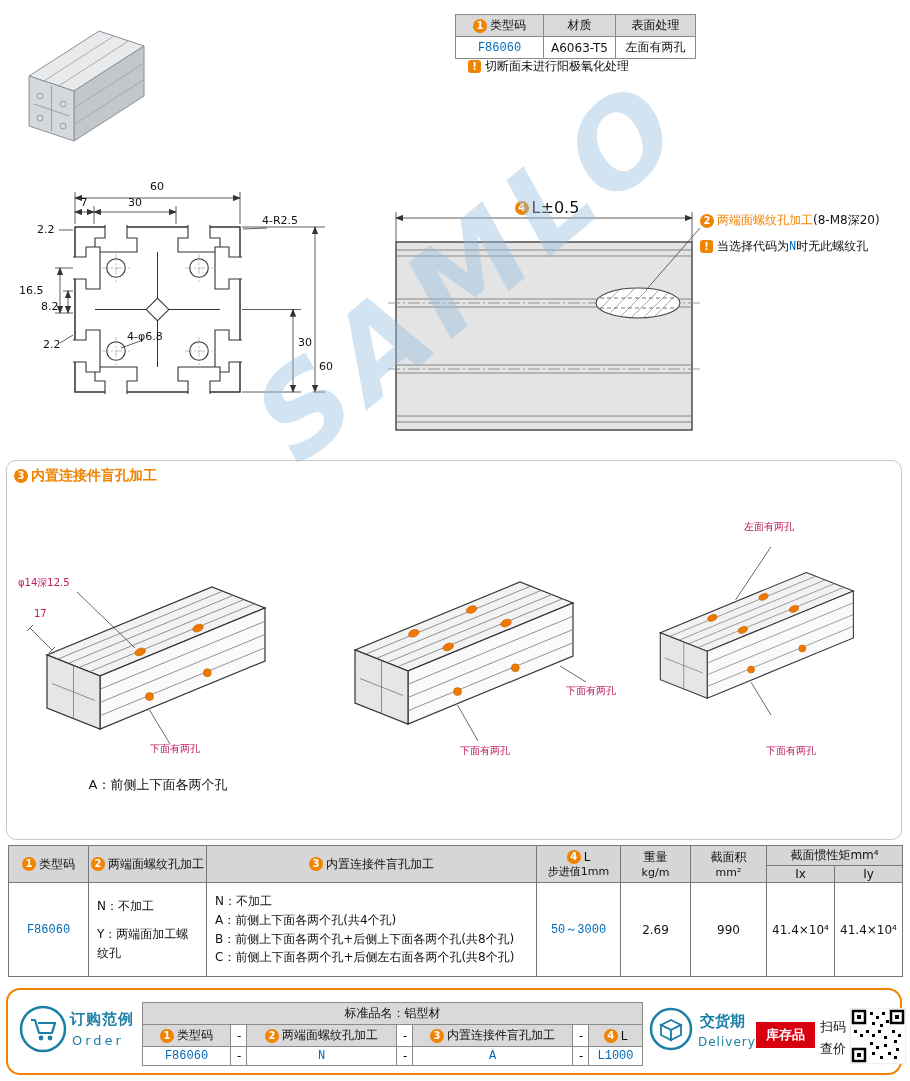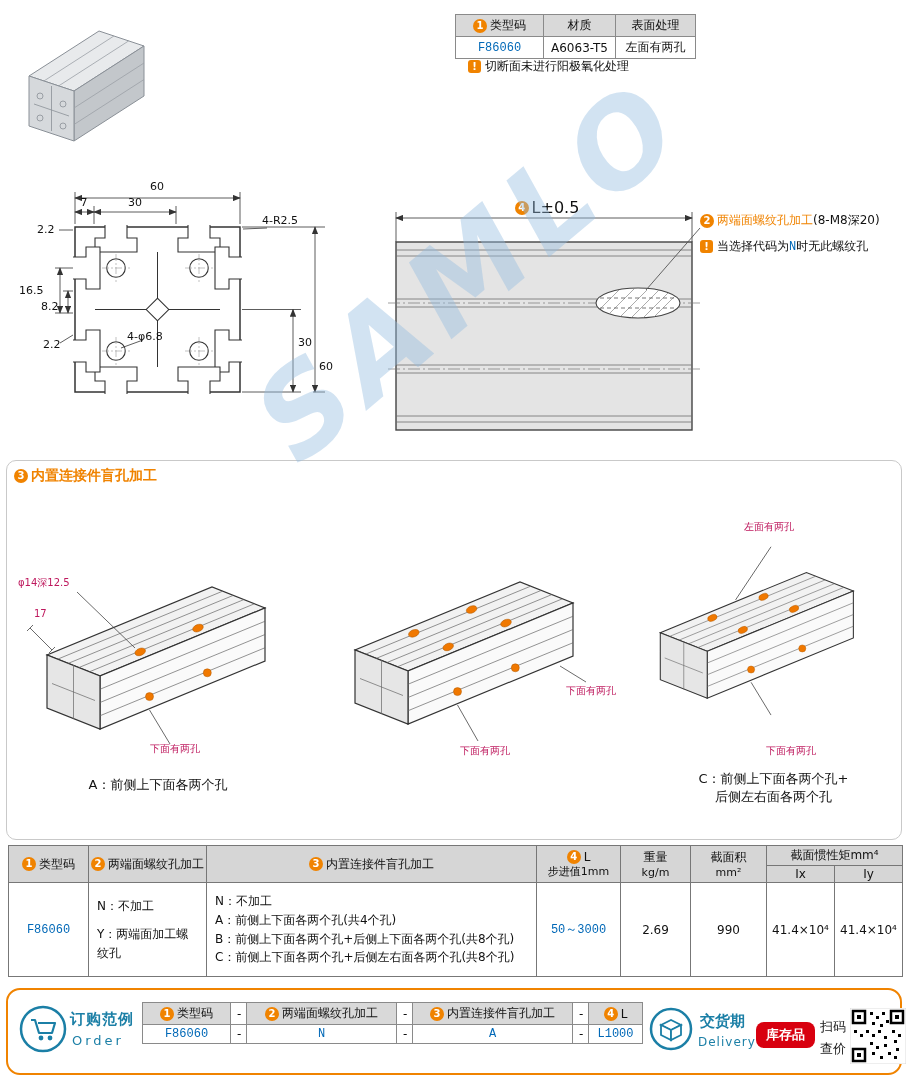--- a/index.html
+++ b/index.html
@@ -30,21 +30,21 @@
   .cap{position:absolute;font-size:13px;color:#111;text-align:center;z-index:6;line-height:1.4;}
   .s3lbl{position:absolute;font-size:10px;color:#be185d;white-space:nowrap;z-index:6;}
   .watermark{position:absolute;left:170px;top:80px;width:600px;height:380px;display:flex;align-items:center;
          justify-content:center;transform:rotate(-40deg);font-size:118px;font-weight:bold;font-style:italic;
          color:rgba(148,189,224,0.42);letter-spacing:10px;z-index:5;pointer-events:none;}
   .frame3{position:absolute;left:6px;top:460px;width:896px;height:380px;border:1px solid #c9c9c9;
          border-radius:10px;box-sizing:border-box;z-index:1;}
   .orderbox{position:absolute;left:6px;top:988px;width:896px;height:87px;border:2px solid #f08300;
          border-radius:14px;box-sizing:border-box;z-index:6;background:#fff;}
   .badge{position:absolute;left:756px;top:1022px;background:#d8000f;color:#fff;font-size:13px;font-weight:bold;
-         padding:4px 10px;border-radius:8px;z-index:8;}
+         padding:4px 10px;border-radius:0;z-index:8;}
   .callout{position:absolute;font-size:12px;white-space:nowrap;z-index:6;display:flex;align-items:center;}
 </style>
 </head>
 <body>
 
 <div class="page">
 
   <div class="watermark">SAMLO</div>
 
   <div class="abs" style="left:14px;top:16px;width:150px;height:135px;z-index:2;">
@@ -331,24 +331,20 @@
   <span class="s3lbl" style="left:18px;top:576px;">φ14深12.5</span>
   <span class="s3lbl" style="left:34px;top:608px;">17</span>
   <span class="s3lbl" style="left:150px;top:742px;">下面有两孔</span>
   <span class="s3lbl" style="left:566px;top:684px;">下面有两孔</span>
   <span class="s3lbl" style="left:460px;top:744px;">下面有两孔</span>
   <span class="s3lbl" style="left:744px;top:520px;">左面有两孔</span>
   <span class="s3lbl" style="left:766px;top:744px;">下面有两孔</span>
 
   <div class="cap" style="left:58px;top:776px;width:200px;">
     <span>A：前侧上下面各两个孔</span>
-  </div>
-  <div class="cap" style="left:666px;top:770px;width:215px;">
-    <span style="display:block;">C：前侧上下面各两个孔+</span>
-    <span style="display:block;">后侧左右面各两个孔</span>
   </div>
 
   <table class="spec">
     <colgroup>
       <col style="width:80px">
         <col style="width:118px">
         <col style="width:330px">
         <col style="width:84px">
       <col style="width:70px">
         <col style="width:76px">
@@ -436,20 +432,23 @@
     <colgroup>
       <col style="width:88px">
         <col style="width:16px">
         <col style="width:150px">
         <col style="width:16px">
       <col style="width:160px">
         <col style="width:16px">
         <col style="width:54px">
     </colgroup>
     <tbody>
+        <tr>
+      <th colspan="7">标准品名：铝型材</th>
+    </tr>
     <tr>
       <th>
         <span class="row" style="justify-content:center;">
           <span class="ncirc">1</span>
           <span>类型码</span>
         </span>
       </th>
       <td>-</td>
       <th>
         <span class="row" style="justify-content:center;">

